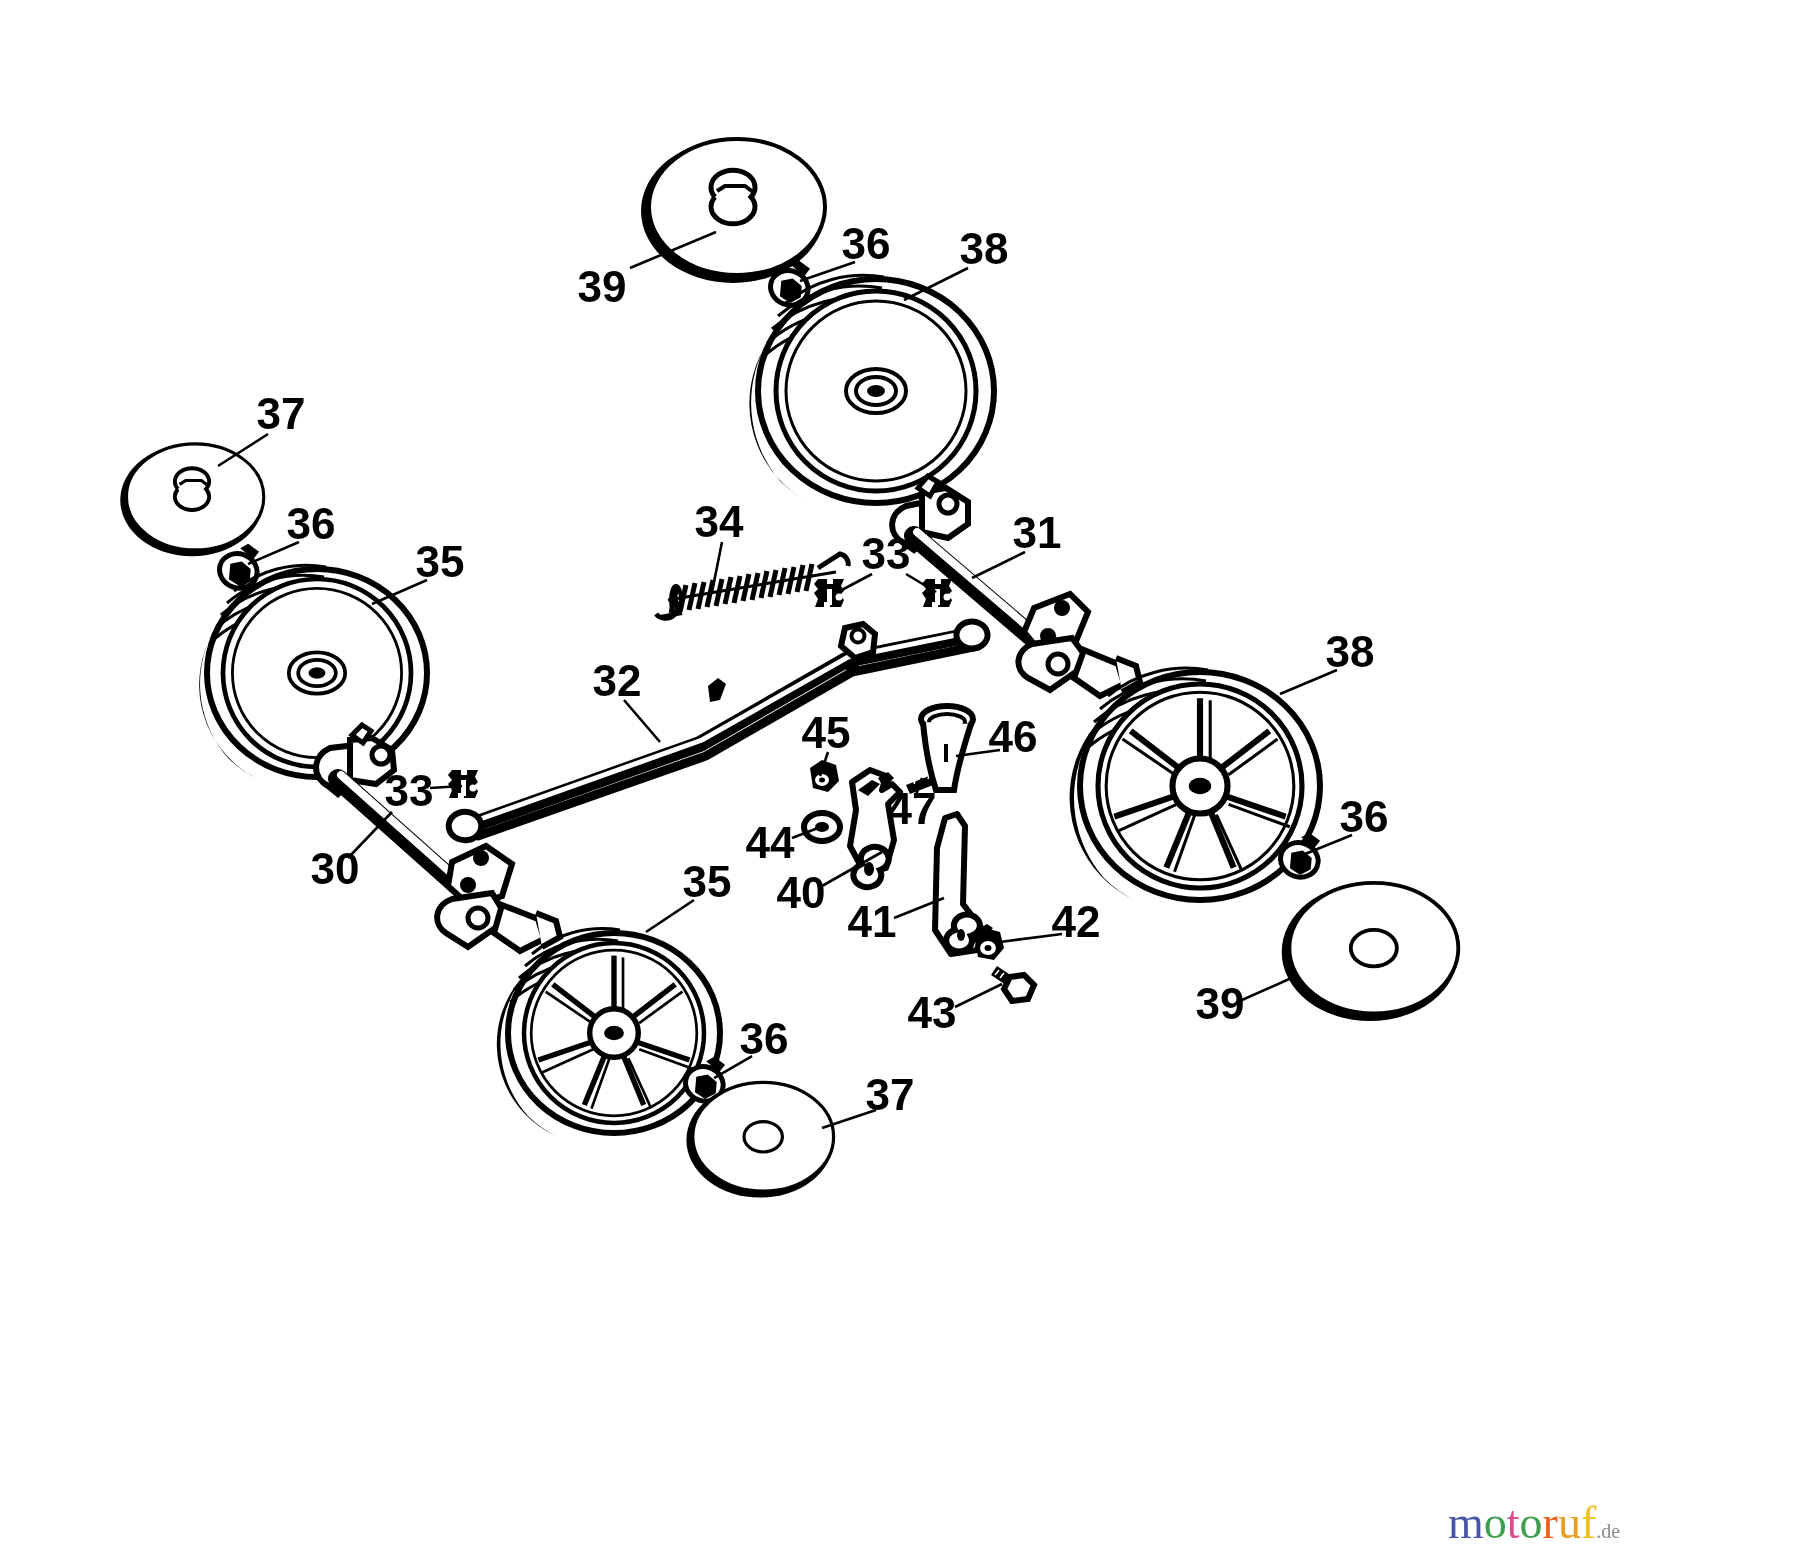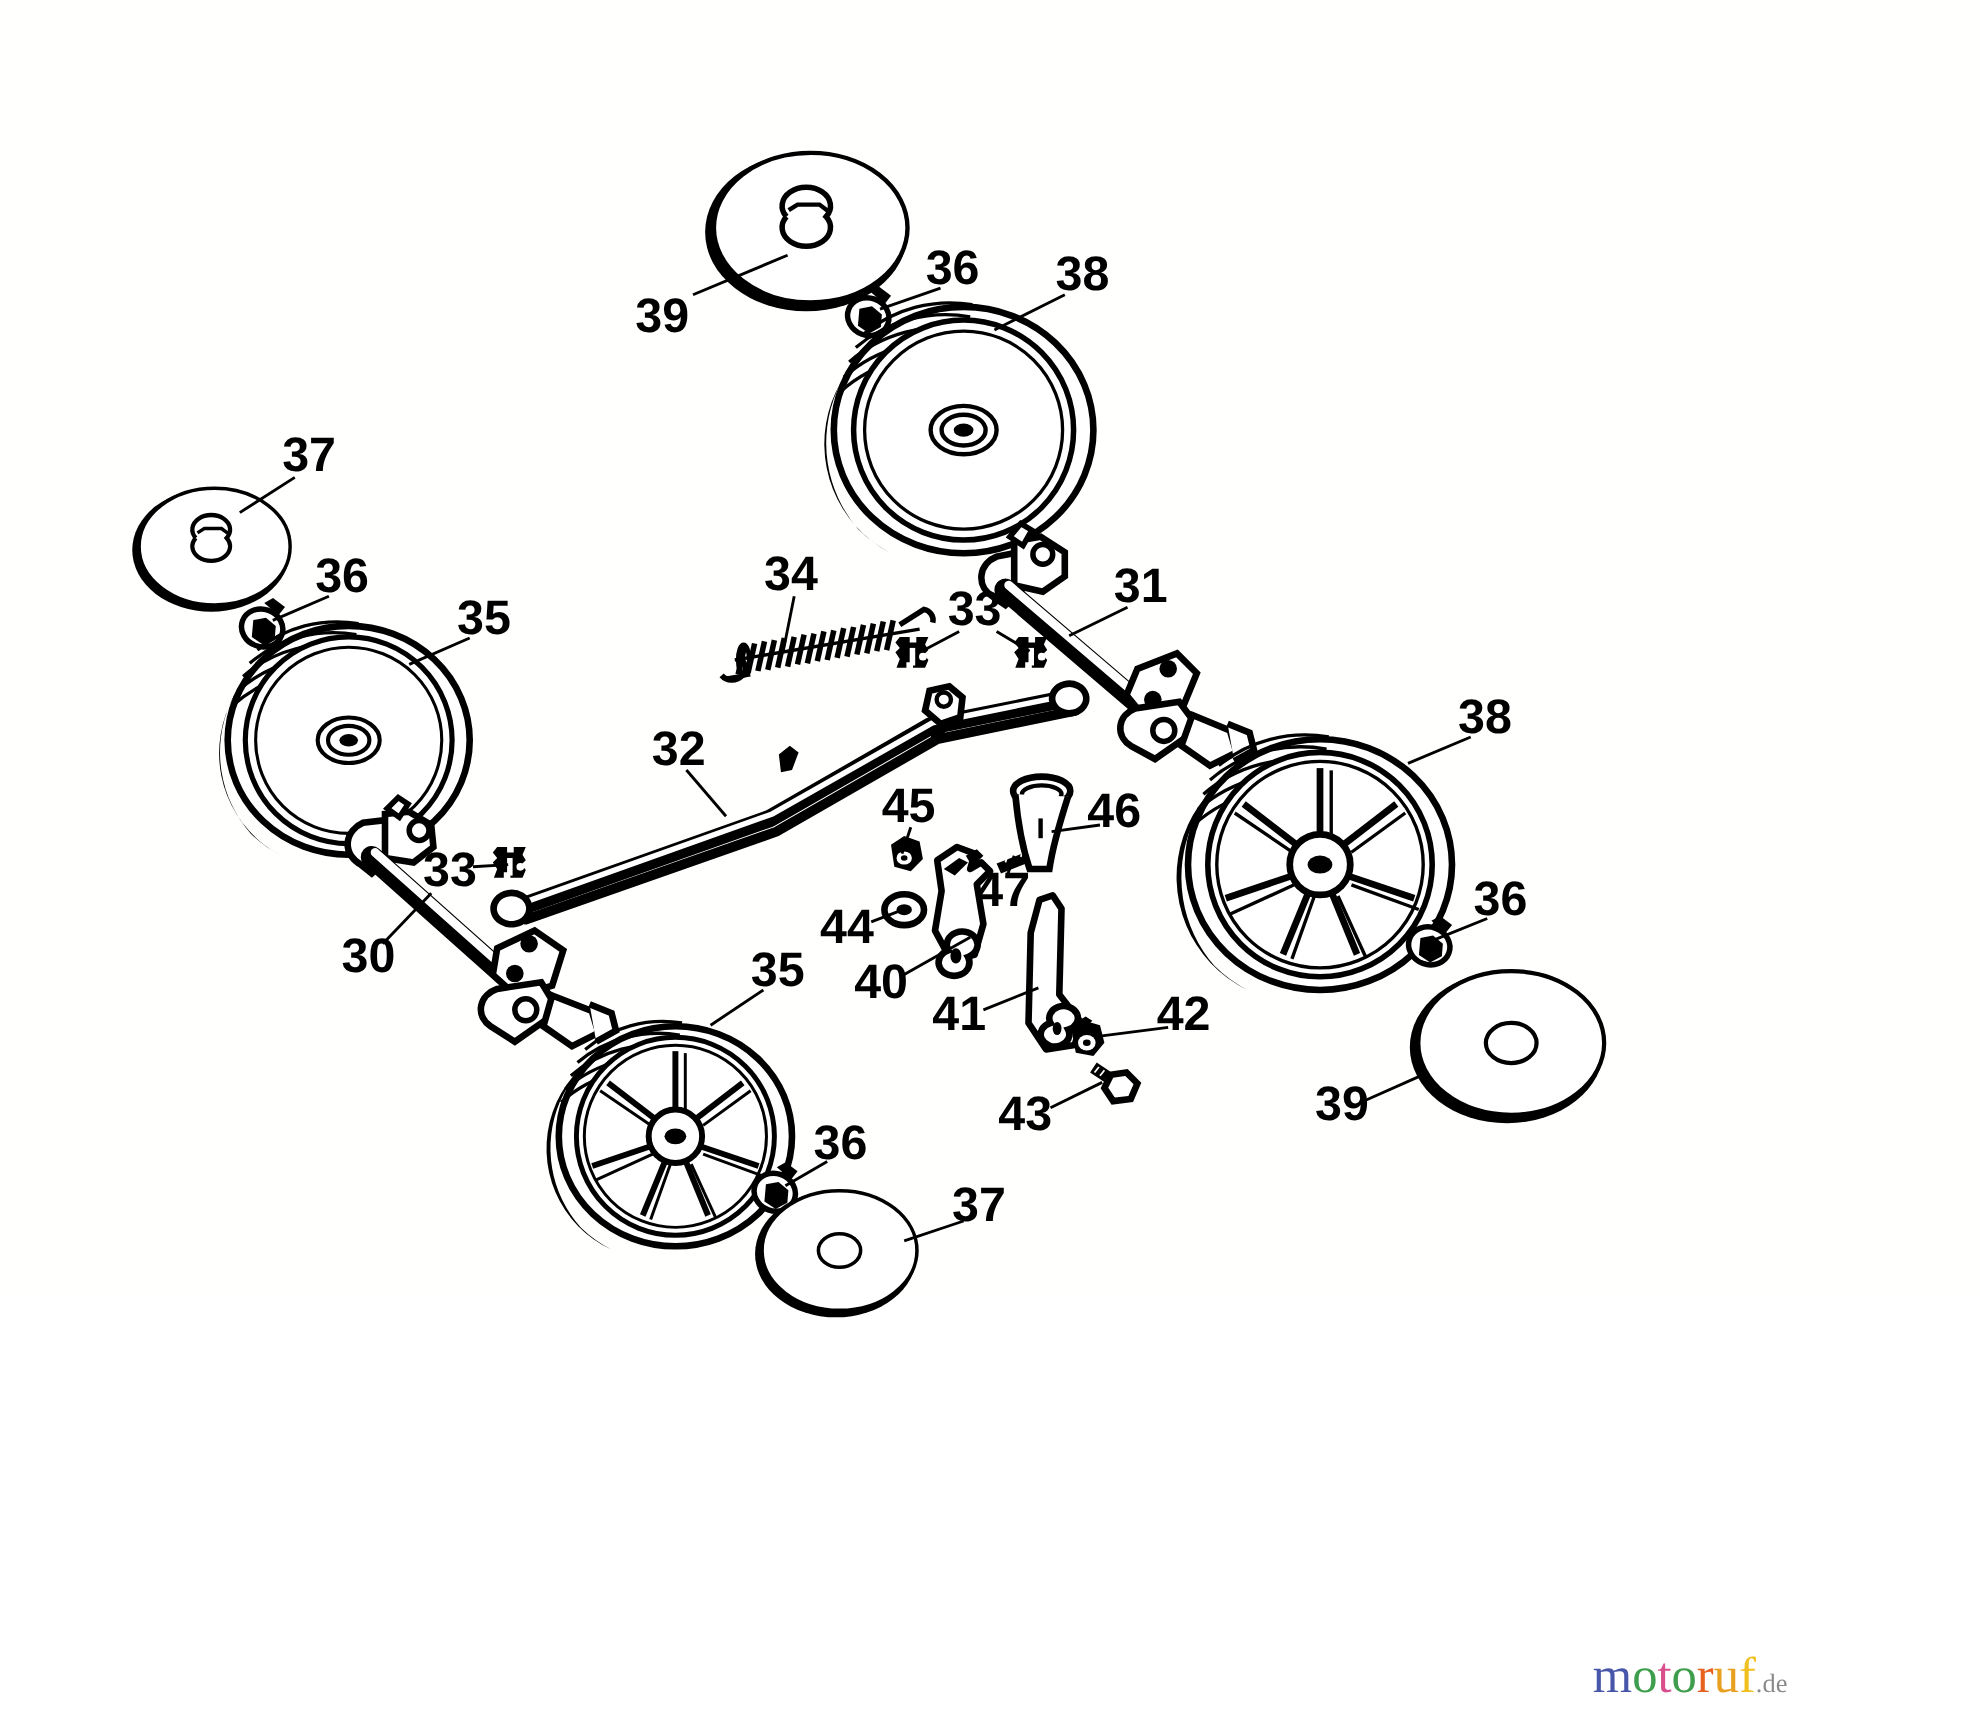--- a/index.html
+++ b/index.html
@@ -4,21 +4,21 @@
 <style>
   html,body{margin:0;padding:0;background:#ffffff;}
   body{width:1800px;height:1566px;overflow:hidden;
        font-family:"Liberation Sans",sans-serif;}
   #stage{position:relative;width:1800px;height:1180px;background:#fffffd;text-align:center;}
   svg#diagram{position:absolute;inset:0;width:1800px;height:1566px;display:block;}
   .callout-num{font-family:"Liberation Sans",sans-serif;font-weight:bold;
                font-size:44px;fill:#000;}
   .wm{position:absolute;font-family:"Liberation Serif",serif;
       font-size:46px;letter-spacing:0px;white-space:nowrap;}
-  .wm .d{font-size:24px;color:#8a8a8a;}
+  .wm .d{font-size:20px;color:#8a8a8a;}
 </style>
 </head>
 <body>
 
 <div id="stage">
 
 <svg id="diagram" viewBox="0 0 1800 1566">
   <defs>
 
     <g id="spokeface">

